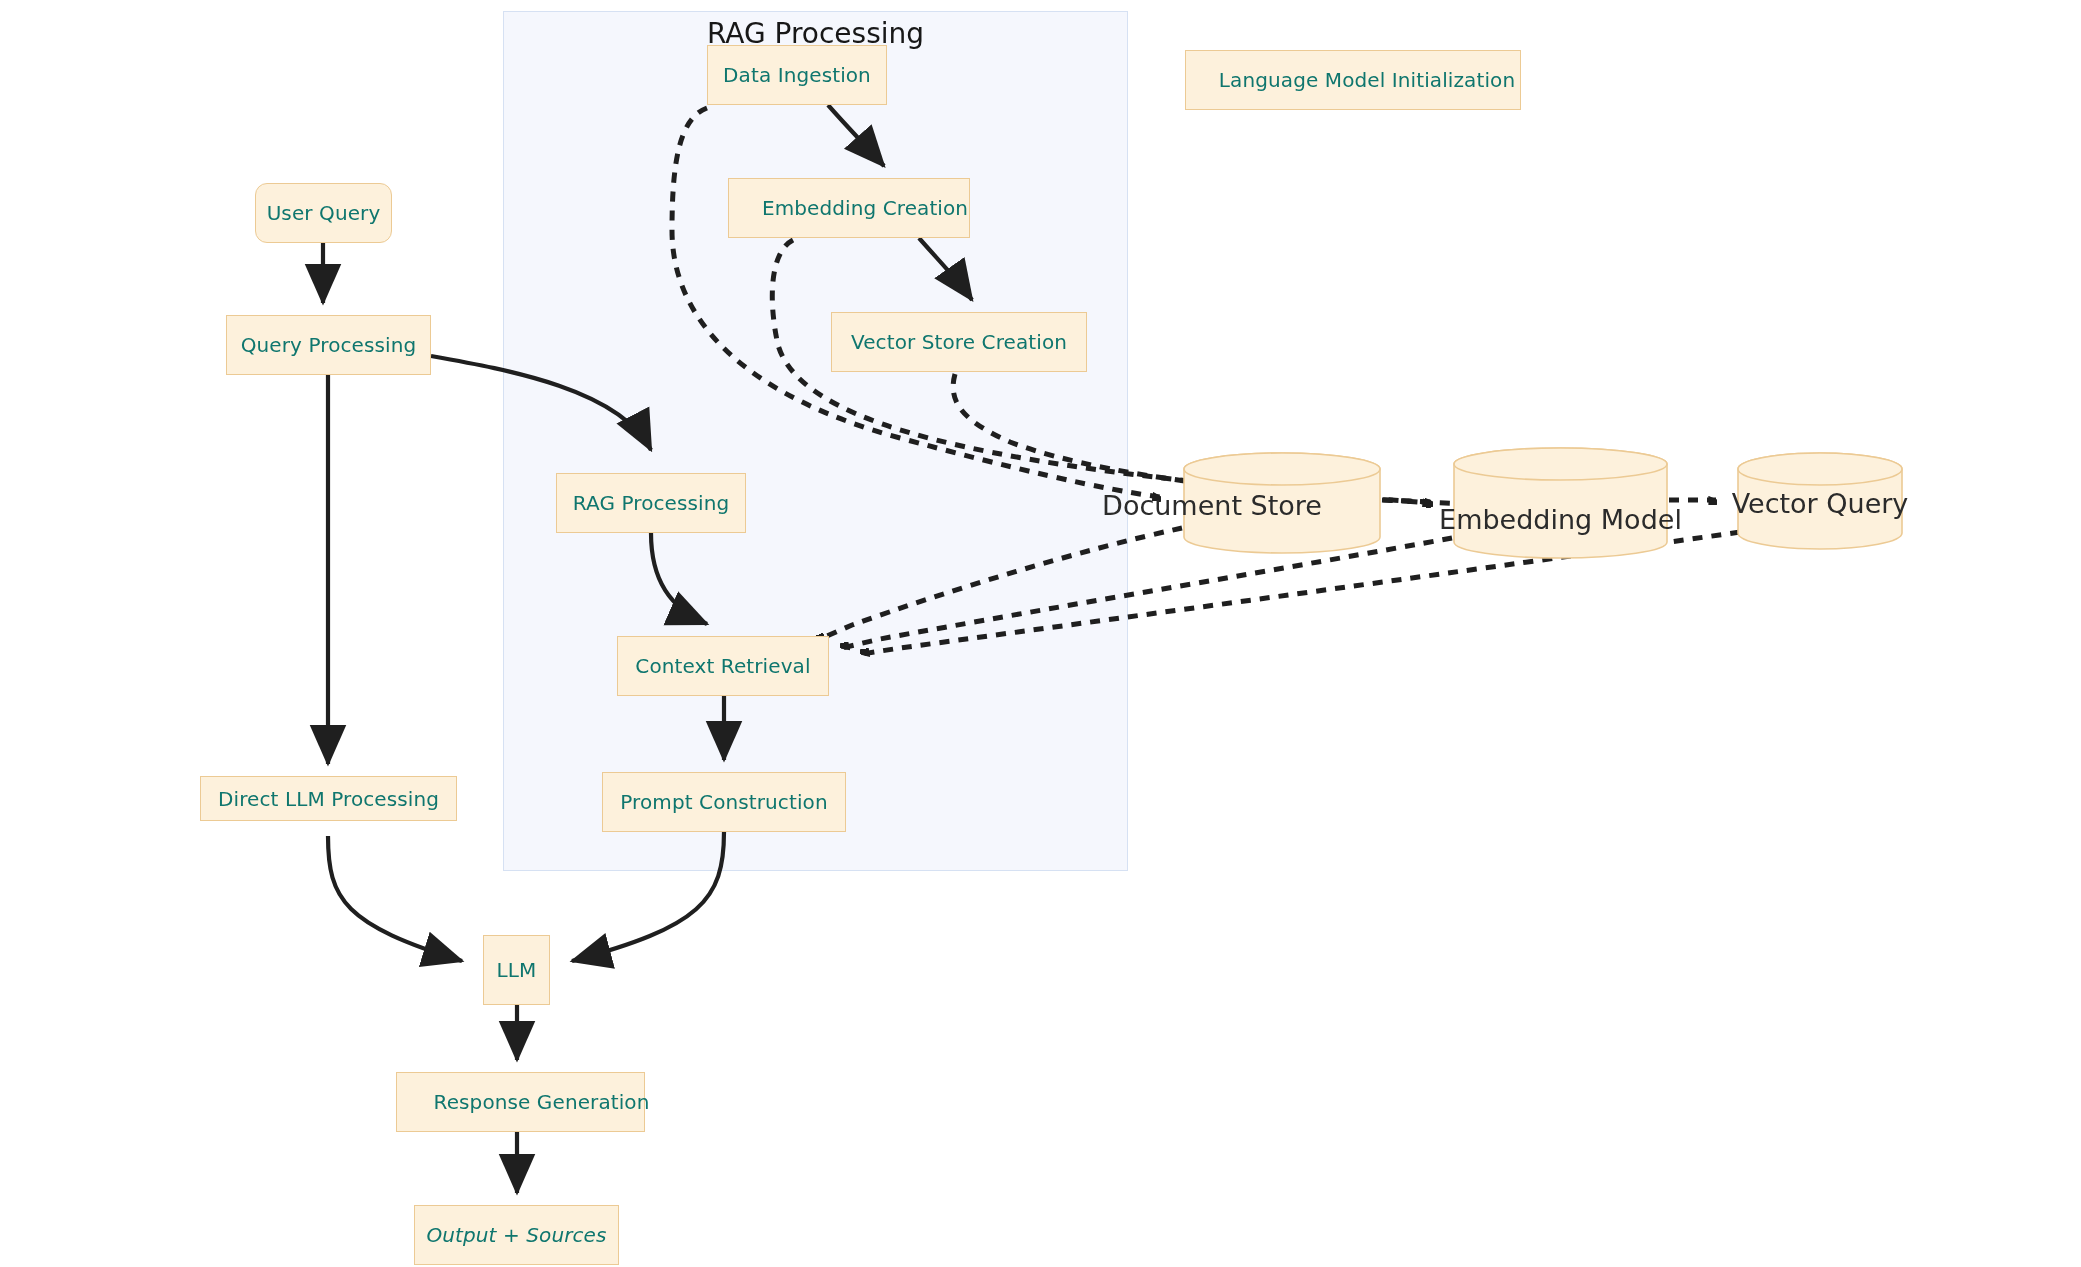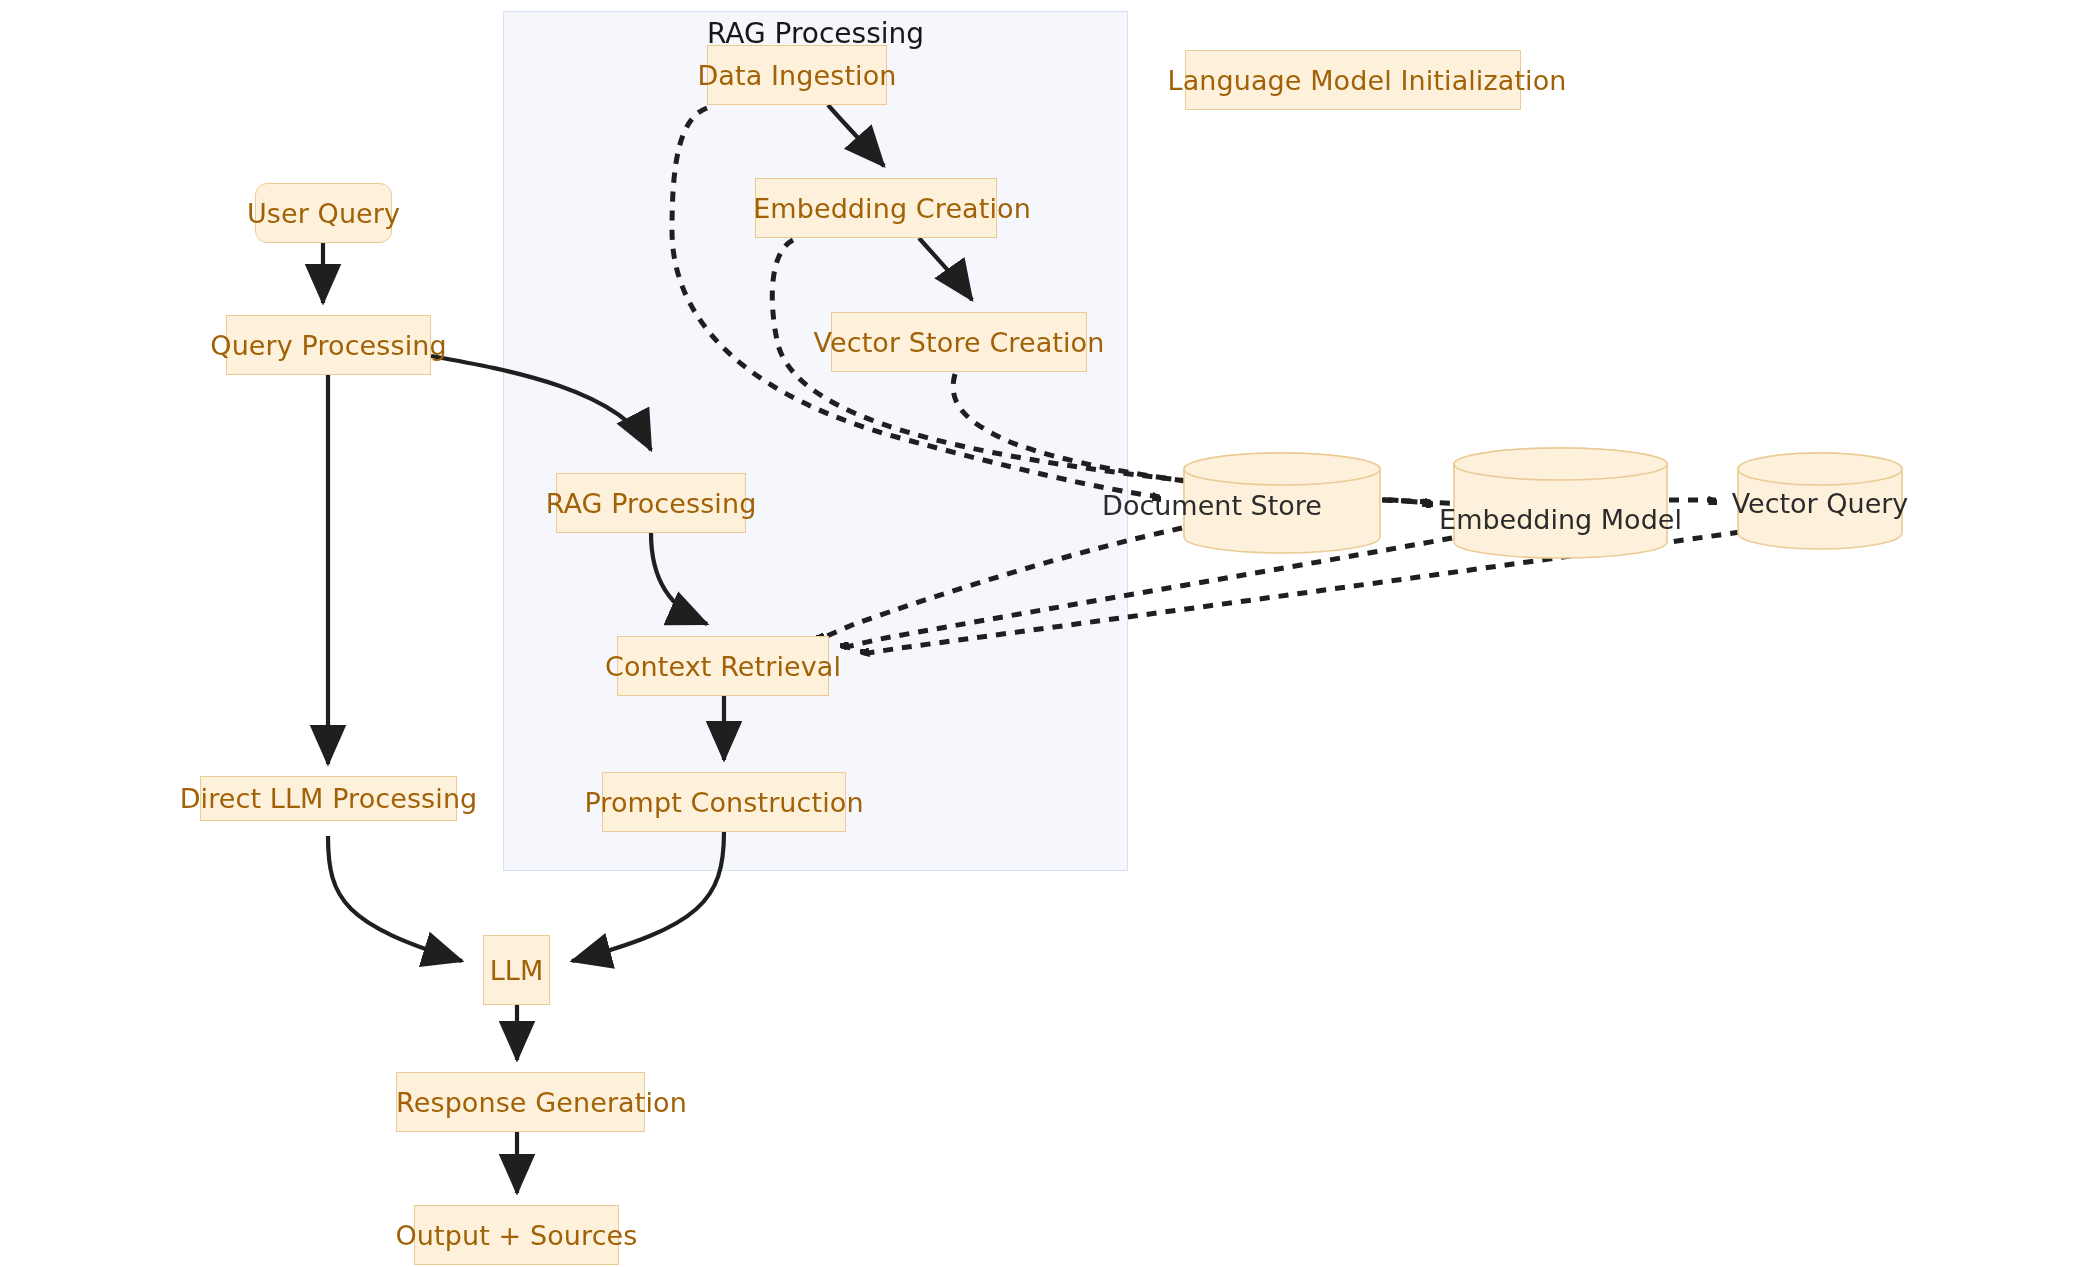--- a/index.html
+++ b/index.html
@@ -28,22 +28,22 @@
     overflow: visible;
   }
   .node {
     position: absolute;
     box-sizing: border-box;
     background: #fdf1dc;
     border: 1.4px solid #ecca94;
     display: flex;
     align-items: center;
     justify-content: center;
-    color: #a16207;
-    font-size: 27px;
+    color: #0f766e;
+    font-size: 20px;
     line-height: 1;
     white-space: nowrap;
     letter-spacing: 0.1px;
   }
   .cluster {
     position: absolute;
     box-sizing: border-box;
     background: #f5f7fd;
     border: 1.4px solid #d6e1f3;
   }
@@ -122,23 +122,23 @@
           <ellipse cx="1820" cy="469" rx="82" ry="16" fill="#fdf1dc" stroke="#ecca94" stroke-width="1.6"></ellipse>
         </g>
       </g>
   </svg>
 
   <div class="node" id="node-user_query" style="left: 255px; top: 183px; width: 137px; height: 60px; border-radius: 12px;">User Query</div>
   <div class="node" id="node-query_processing" style="left: 226px; top: 315px; width: 205px; height: 60px;">Query Processing</div>
   <div class="node" id="node-direct_llm_processing" style="left: 200px; top: 776px; width: 257px; height: 45px;">Direct LLM Processing</div>
   <div class="node" id="node-llm" style="left: 483px; top: 935px; width: 67px; height: 70px; text-align: center;">LLM</div>
   <div class="node" id="node-response_generation" style="left: 396px; top: 1072px; width: 249px; height: 60px; padding-left: 42px;">Response Generation</div>
-  <div class="node" id="node-output_sources" style="left: 414px; top: 1205px; width: 205px; height: 60px;">Output + Sources</div>
+  <div class="node" id="node-output_sources" style="left: 414px; top: 1205px; width: 205px; height: 60px; font-style: italic;">Output + Sources</div>
   <div class="node" id="node-data_ingestion" style="left: 707px; top: 45px; width: 180px; height: 60px;">Data Ingestion</div>
-  <div class="node" id="node-embedding_creation" style="left: 755px; top: 178px; width: 242px; height: 60px; padding-left: 32px;">Embedding Creation</div>
+  <div class="node" id="node-embedding_creation" style="left: 728px; top: 178px; width: 242px; height: 60px; padding-left: 32px;">Embedding Creation</div>
   <div class="node" id="node-vector_store_creation" style="left: 831px; top: 312px; width: 256px; height: 60px;">Vector Store Creation</div>
   <div class="node" id="node-rag_processing_node" style="left: 556px; top: 473px; width: 190px; height: 60px;">RAG Processing</div>
   <div class="node" id="node-context_retrieval" style="left: 617px; top: 636px; width: 212px; height: 60px;">Context Retrieval</div>
   <div class="node" id="node-prompt_construction" style="left: 602px; top: 772px; width: 244px; height: 60px;">Prompt Construction</div>
   <div class="node" id="node-language_model_init" style="left: 1185px; top: 50px; width: 336px; height: 60px; padding-left: 28px;">Language Model Initialization</div>
 
   <div class="cyl-label" id="label-document_store" style="left: 1212px; top: 505px;">Document Store</div>
   <div class="cyl-label" id="label-embedding_model" style="left: 1560.5px; top: 479px; margin-top: 40px;">Embedding Model</div>
   <div class="cyl-label" id="label-vector_store" style="left: 1820px; top: 503px;">Vector Query</div>
 

